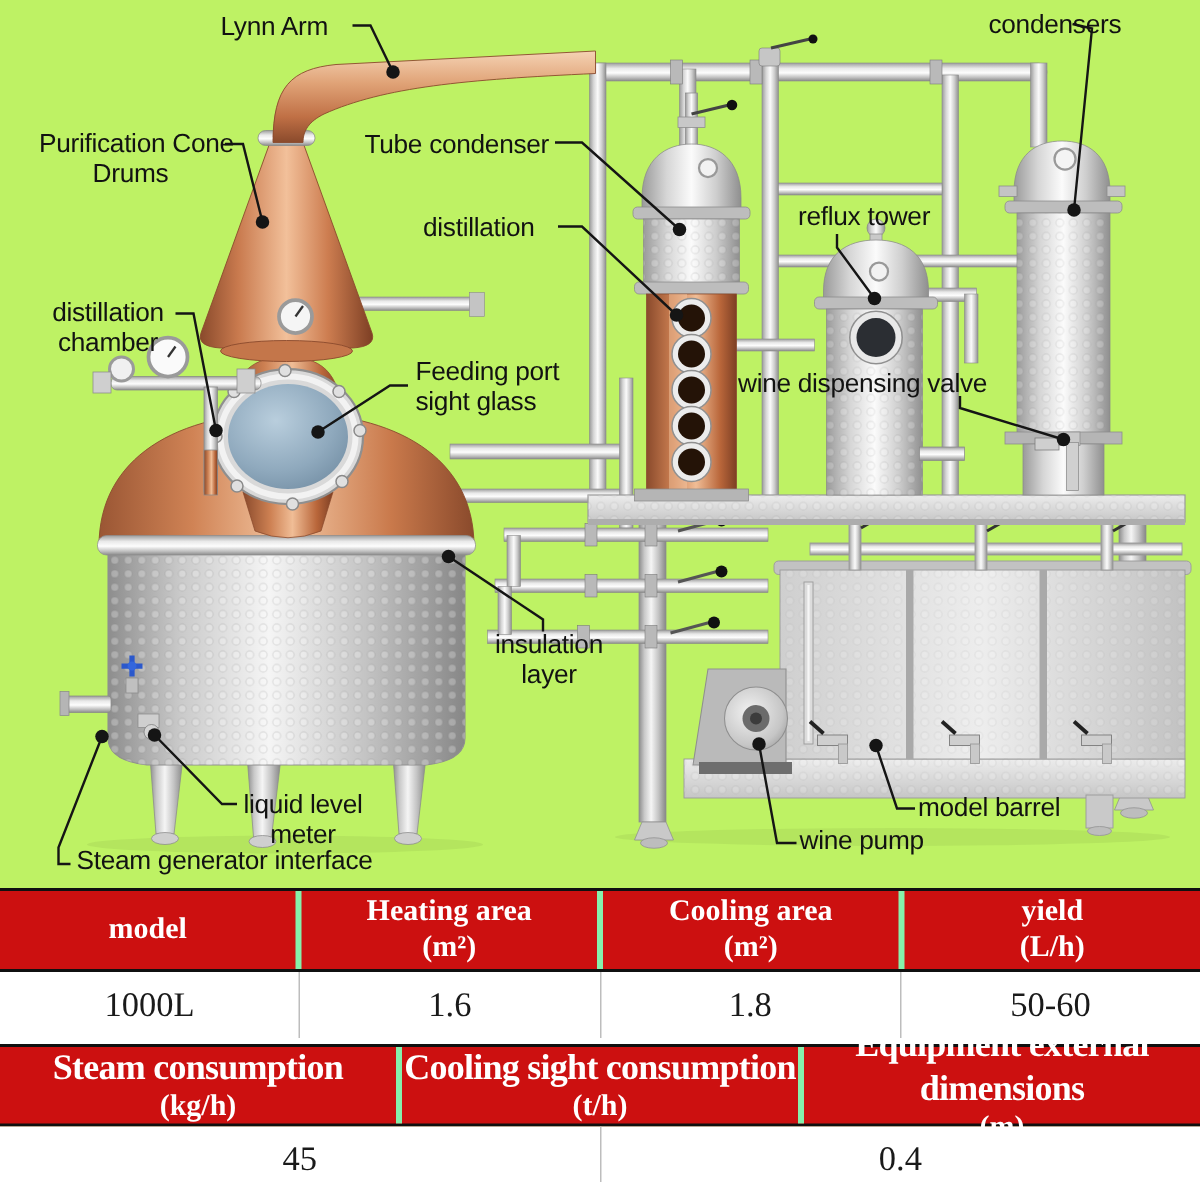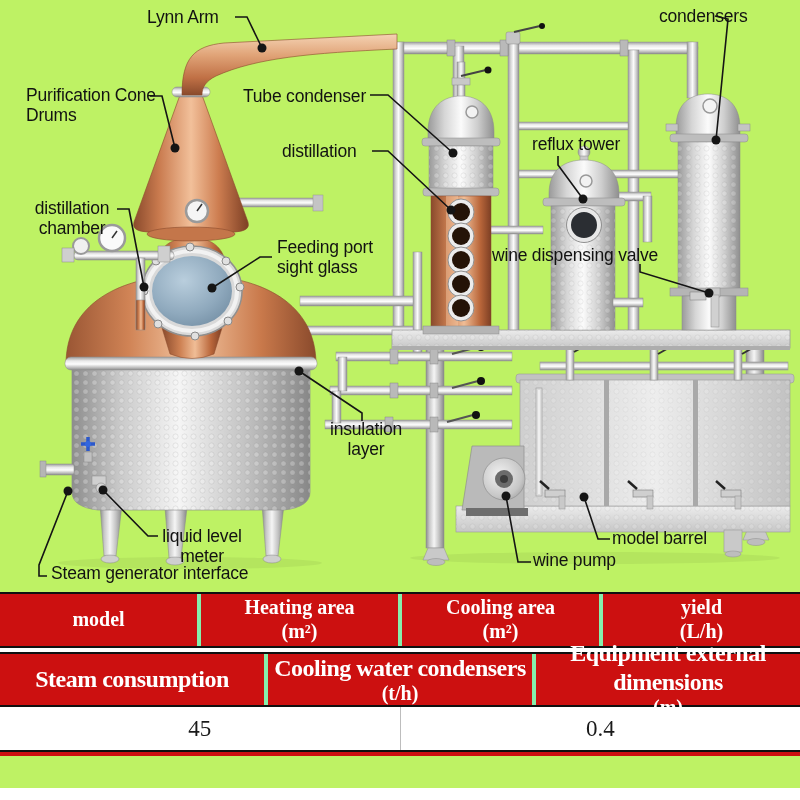--- a/index.html
+++ b/index.html
@@ -1,21 +1,21 @@
 <!DOCTYPE html>
 <html><head>
 <meta charset="utf-8">
 <style>
   *{box-sizing:border-box;margin:0;padding:0}
   html,body{background:#fff}
   .stage{position:relative;width:800px;height:788px;background:#bef264;overflow:hidden;font-family:"Liberation Sans",sans-serif}
   .illus{position:absolute;left:0;top:0;width:800px;height:592px}
   .lbl{position:absolute;font-family:"Liberation Sans",sans-serif;font-size:17.5px;line-height:1.12;color:#121212;letter-spacing:-0.2px;white-space:nowrap}
   .lbl span{display:block}
-  .lbl.right{text-align:left}
+  .lbl.right{text-align:center}
   .lbl.center{text-align:center}
   
   .spec-table{position:absolute;left:0;top:592px;width:800px;font-family:"Liberation Serif",serif}
   .t-row{display:flex;width:100%}
   .t-head{background:#cc1010;border-top:2px solid #101010;border-bottom:2px solid #101010;align-items:flex-start}
   .t-head .cell{flex:1;height:100%;display:flex;flex-direction:column;justify-content:center;border-left:4px solid #86efac}
   .t-head .cell:first-child{border-left:none}
   .h-name,.h-unit{font-weight:bold;color:#fff;text-align:center;font-size:20px;line-height:1.18}
   .t-vals{background:#fff}
   .t-vals .cell{flex:1;height:100%;display:flex;align-items:center;justify-content:center;border-left:1.5px solid #bdbdbd;font-size:23px;color:#1a1a1a}
@@ -446,27 +446,34 @@
       </div>
       <div class="cell">
         <div class="h-name">Cooling area</div>
         <div class="h-unit">(m²)</div>
       </div>
       <div class="cell">
         <div class="h-name">yield</div>
         <div class="h-unit">(L/h)</div>
       </div>
     </div>
+    <div class="t-row t-vals v1">
+      <div class="cell">1000L</div>
+      <div class="cell">1.6</div>
+      <div class="cell">1.8</div>
+      <div class="cell">50-60</div>
+    </div>
     <div class="gap"></div>
     <div class="t-row t-head h2">
       <div class="cell">
         <div class="h-name">Steam consumption</div>
-      </div>
-      <div class="cell">
-        <div class="h-name">Cooling water condensers</div>
+        <div class="h-unit">(kg/h)</div>
+      </div>
+      <div class="cell">
+        <div class="h-name">Cooling sight consumption</div>
         <div class="h-unit">(t/h)</div>
       </div>
       <div class="cell">
         <div class="h-name">Equipment external dimensions</div>
         <div class="h-unit">(m)</div>
       </div>
     </div>
     <div class="t-row t-vals v2">
       <div class="cell">45</div>
       <div class="cell">0.4</div>

